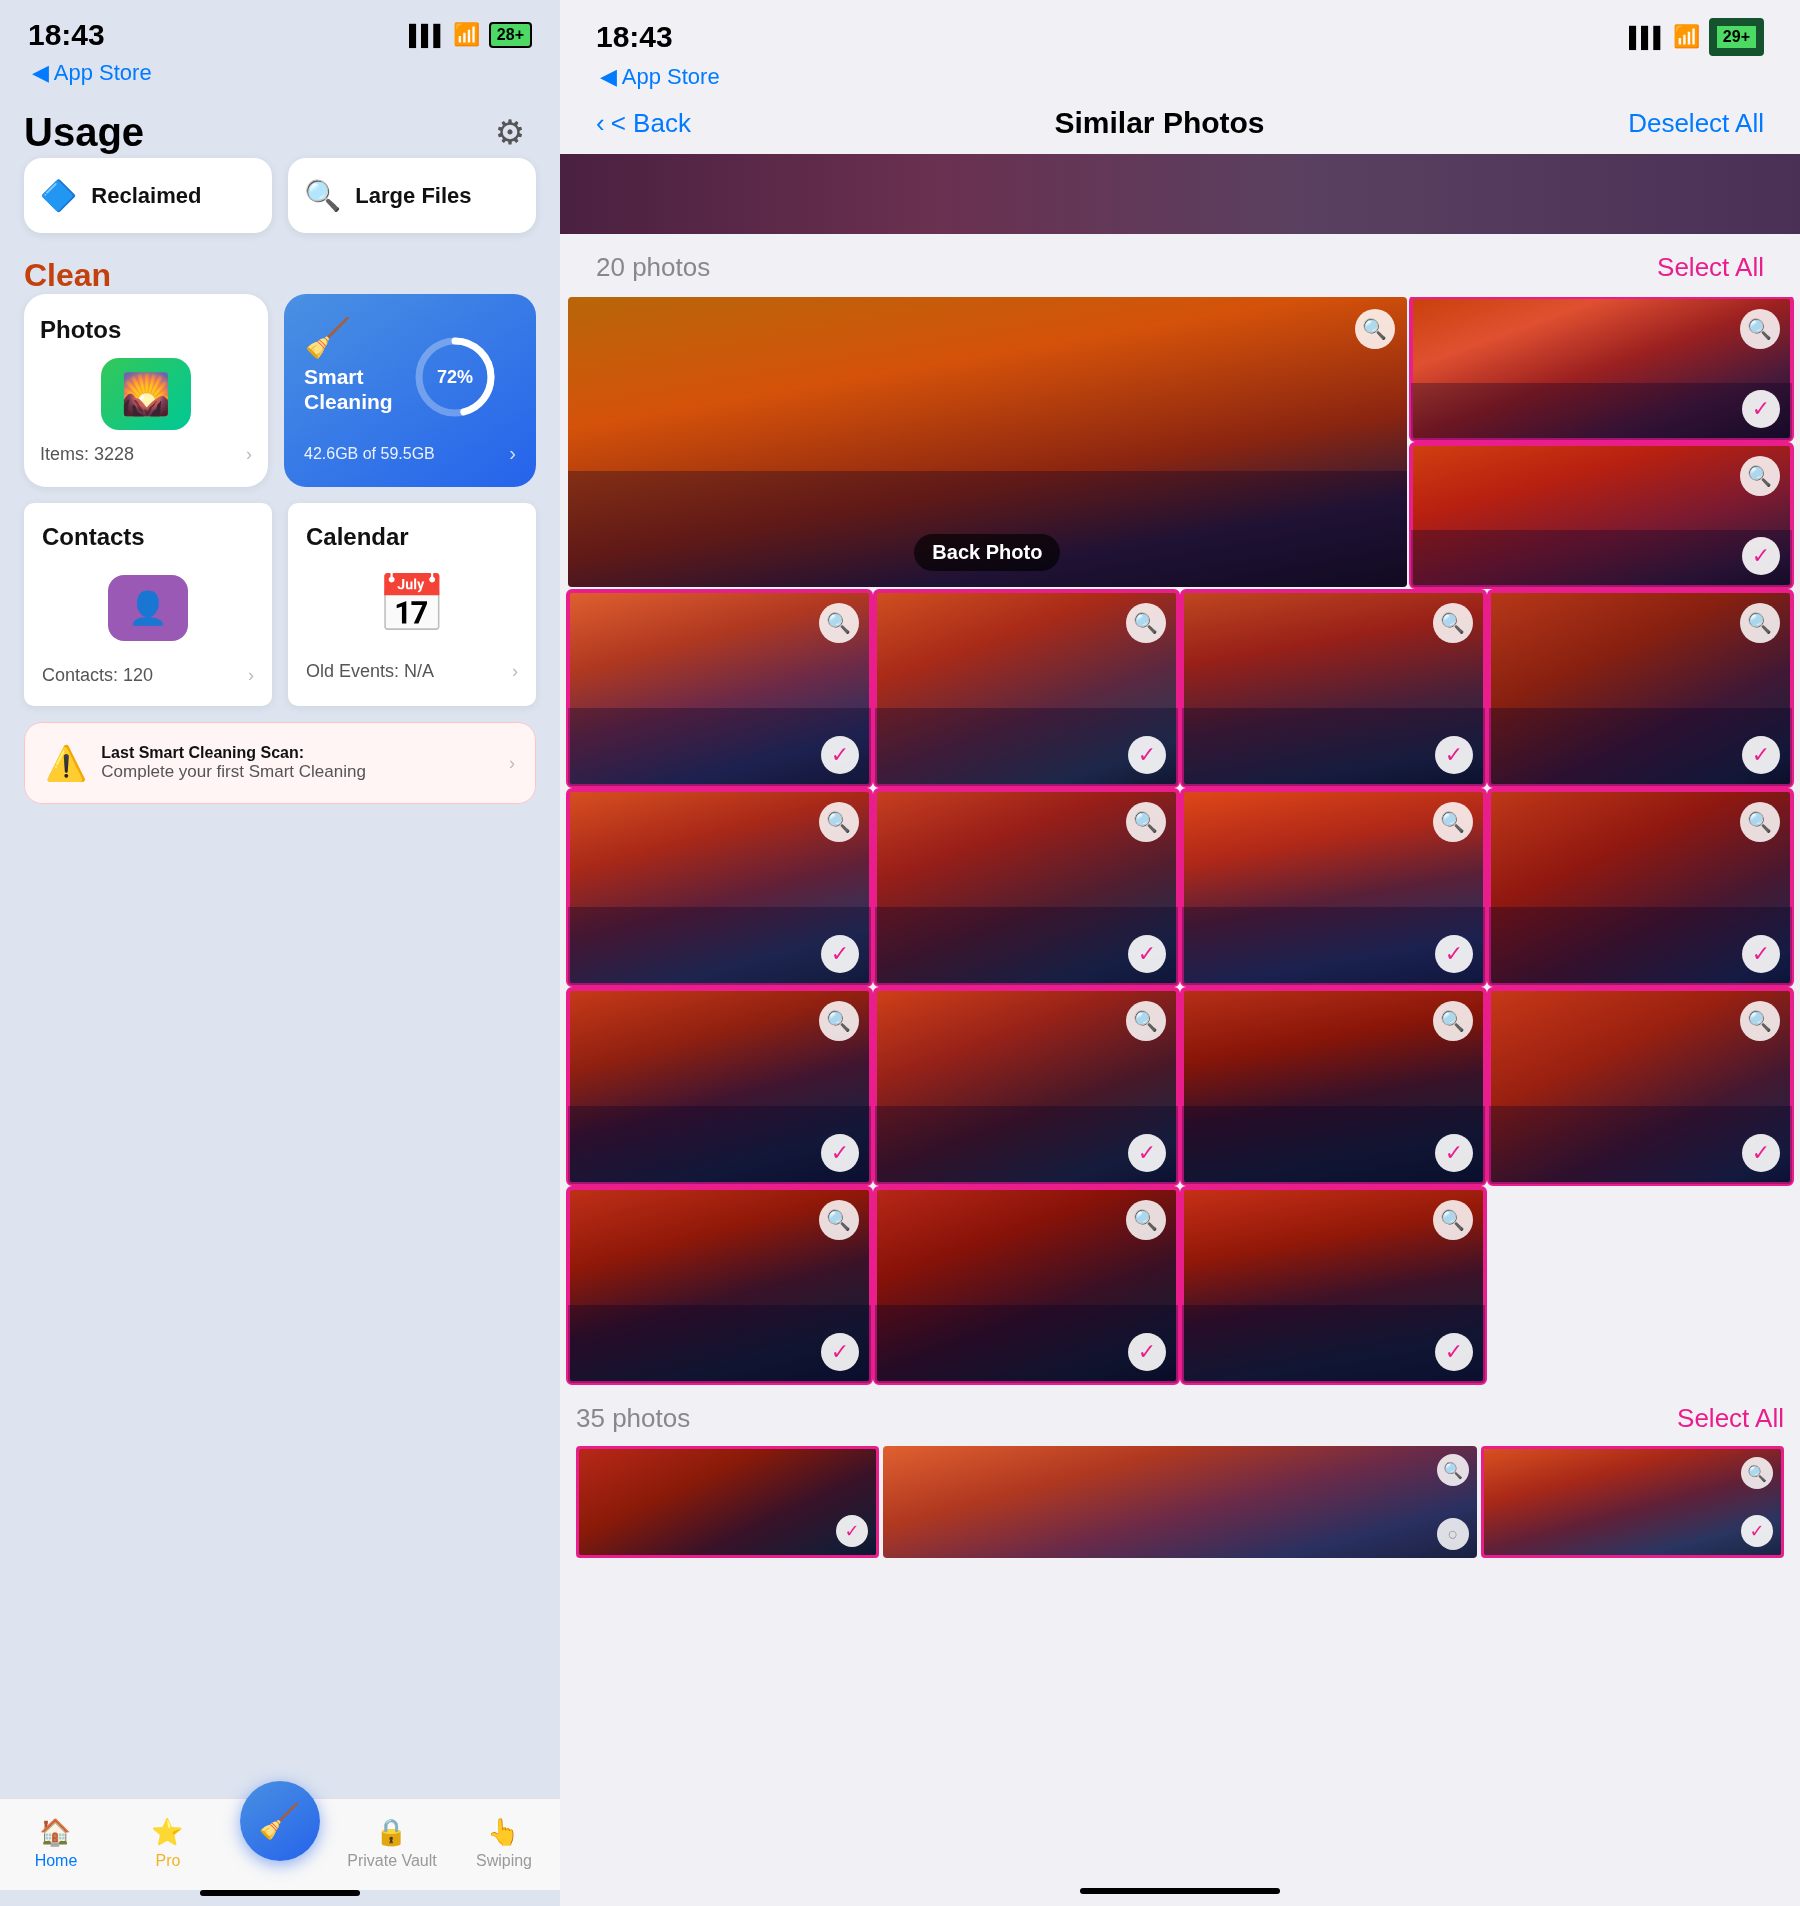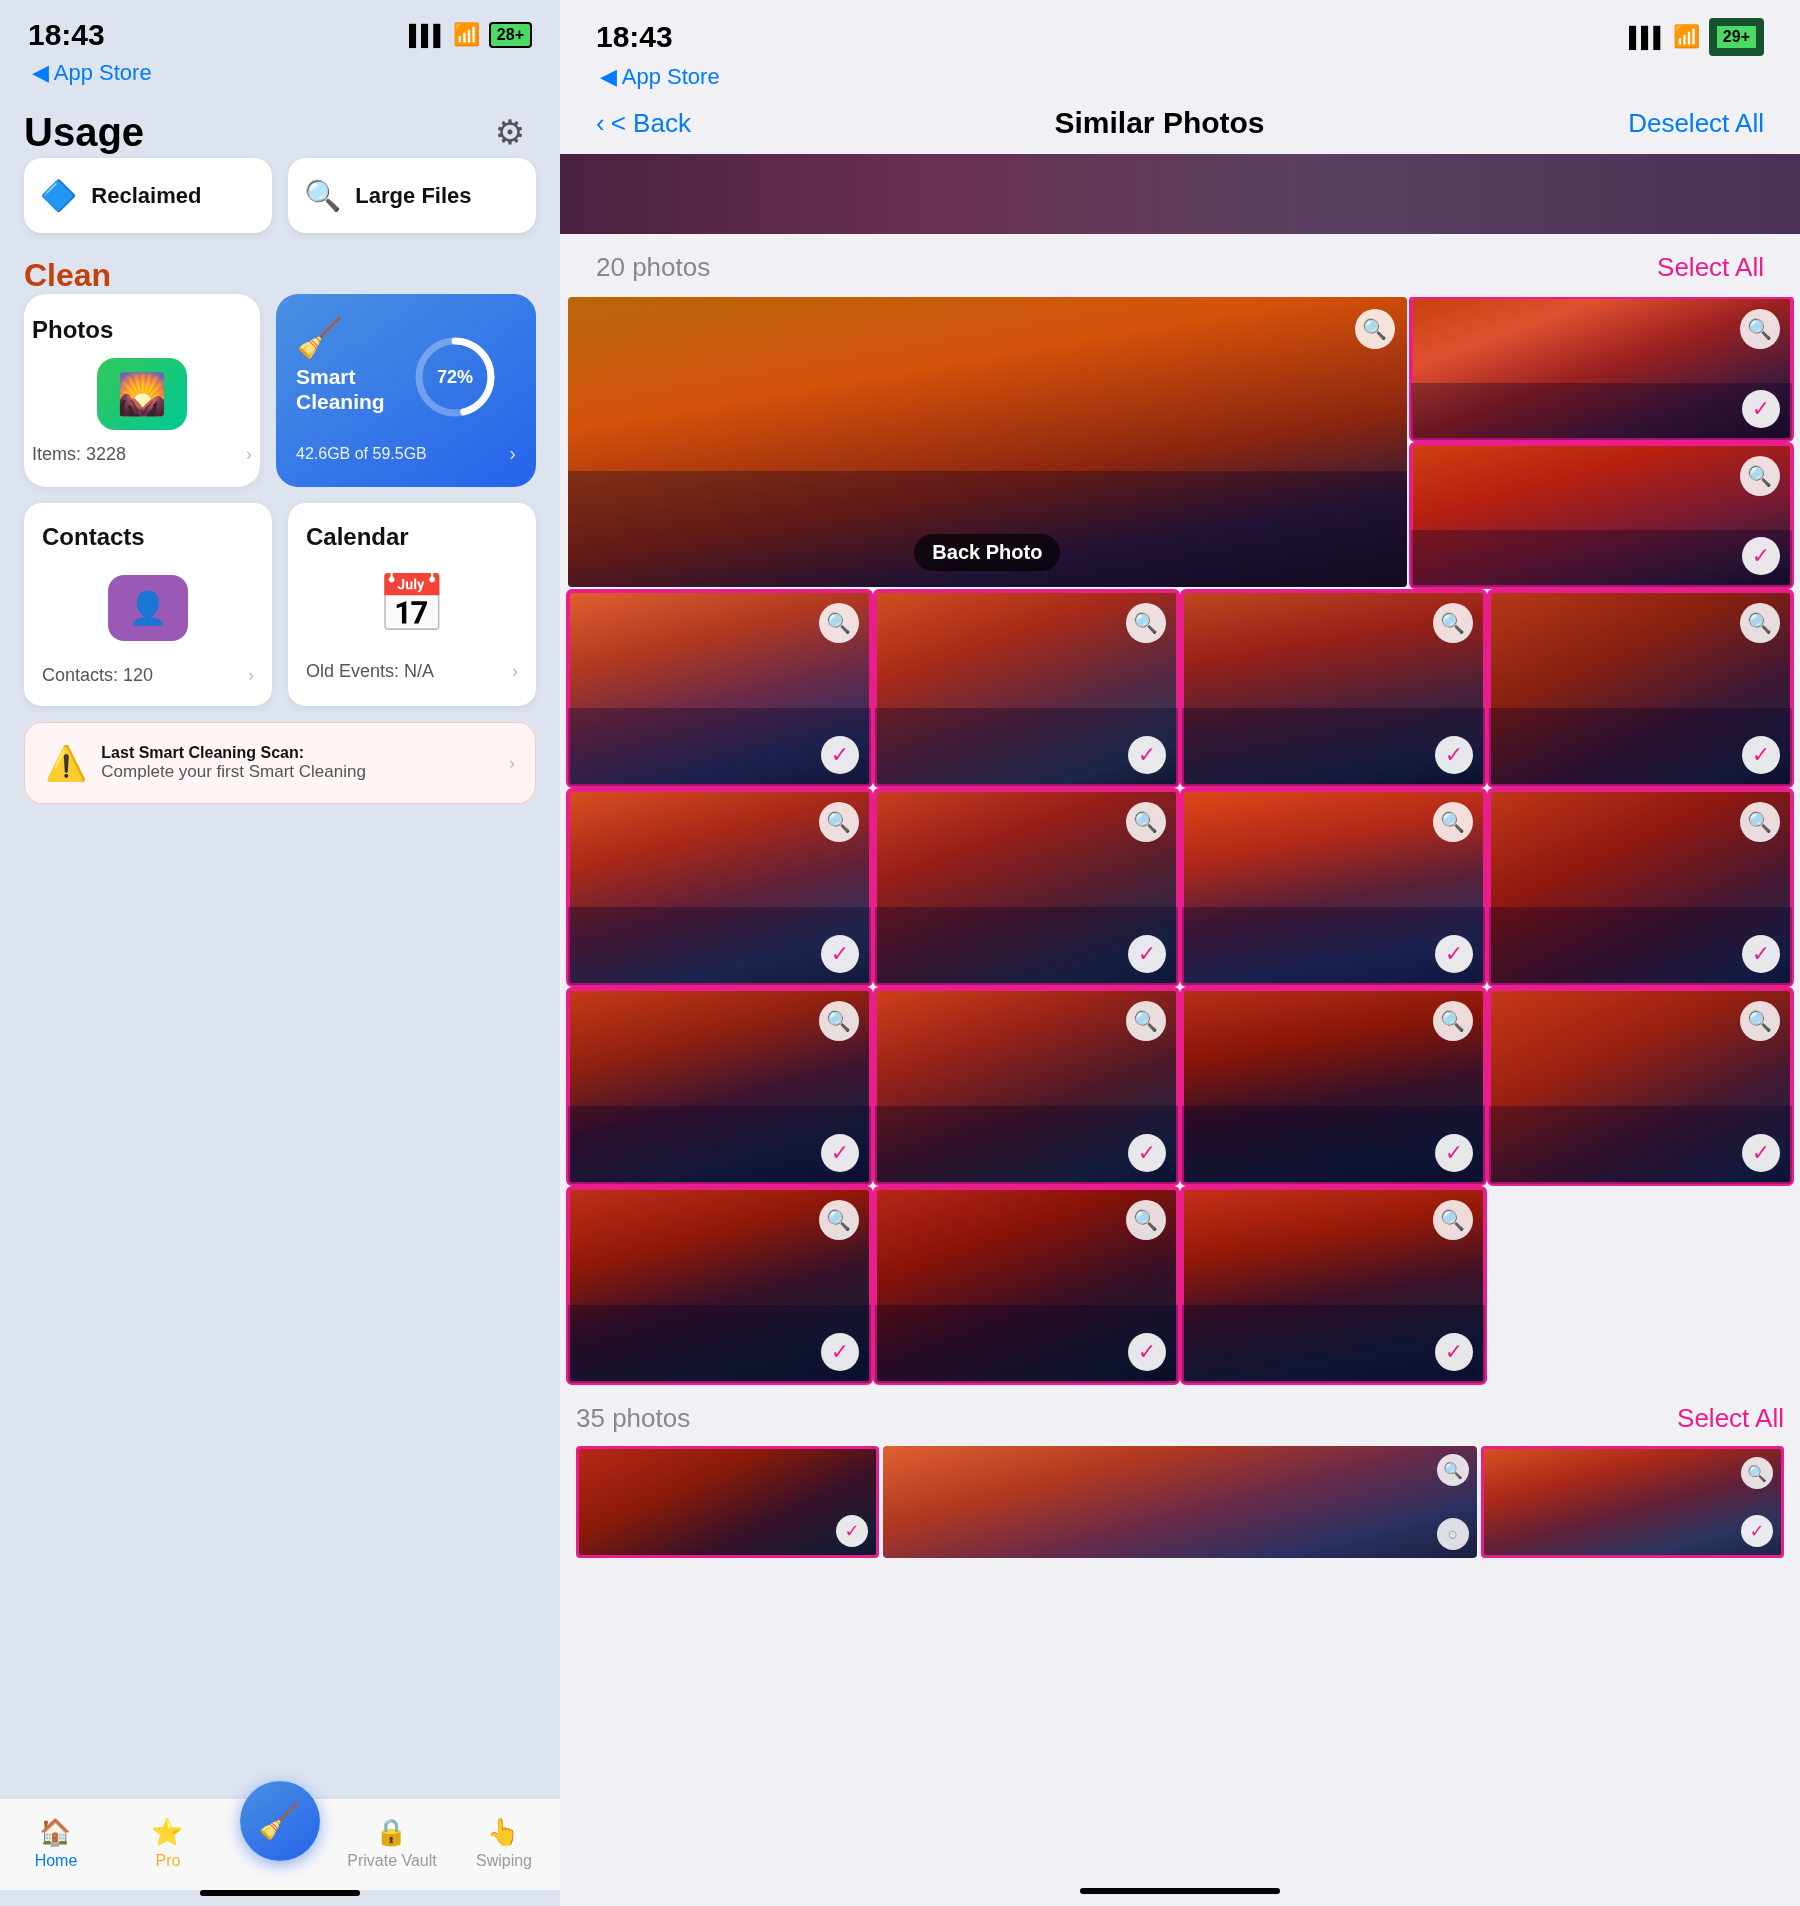--- a/index.html
+++ b/index.html
@@ -116,21 +116,21 @@
     .cards-grid {
       display: flex;
       gap: 16px;
       margin-bottom: 16px;
     }
 
     .card {
       flex: 1;
       background: #fff;
       border-radius: 22px;
-      padding: 22px 8px;
+      padding: 22px 16px;
       box-shadow: 0 2px 8px rgba(0,0,0,0.07);
     }
     .card-title {
       font-size: 24px;
       font-weight: 700;
       color: #111;
       margin-bottom: 14px;
     }
     .card-icon-area {
       display: flex;
@@ -197,21 +197,21 @@
     }
 
     .contacts-calendar-row {
       display: flex;
       gap: 16px;
       margin-bottom: 16px;
     }
     .small-card {
       flex: 1;
       background: #fff;
-      border-radius: 18px;
+      border-radius: 10px;
       padding: 20px 18px;
       box-shadow: 0 2px 8px rgba(0,0,0,0.07);
     }
     .contacts-icon {
       width: 80px;
       height: 66px;
       background: #9b59b6;
       border-radius: 16px;
       display: flex;
       align-items: center;

